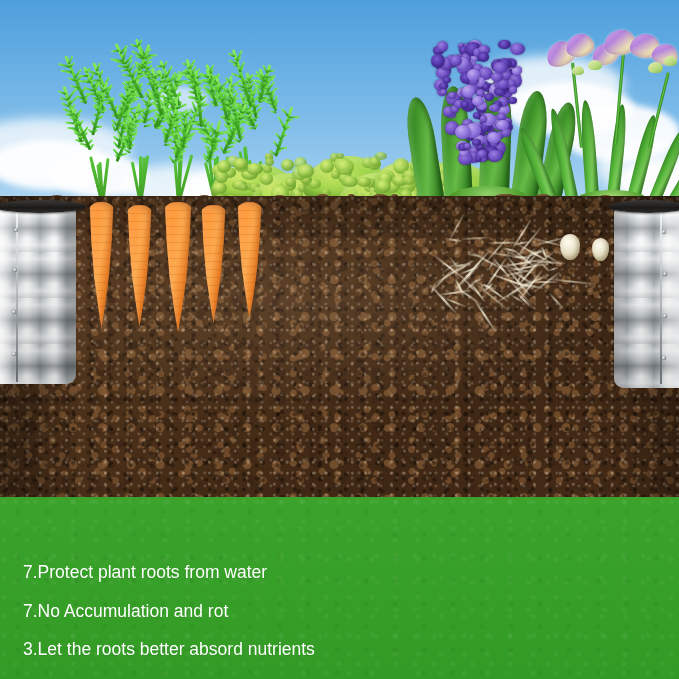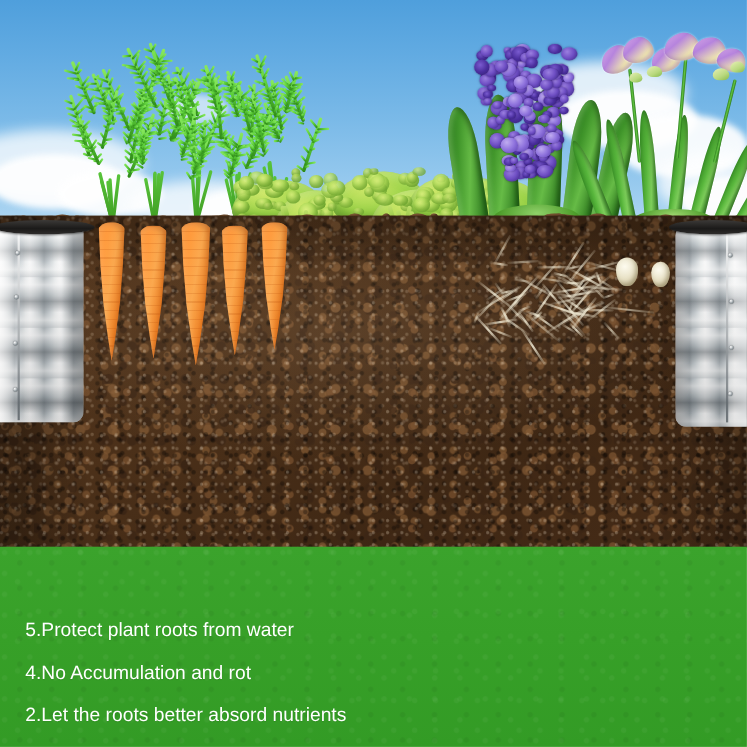--- a/index.html
+++ b/index.html
@@ -1826,19 +1826,19 @@
   </div>
   <div class="seam" style="left:660px; top:212px; height:172px;"></div>
   <div class="bolt" style="left:662px; top:230px;"></div>
   <div class="bolt" style="left:663px; top:272px;"></div>
   <div class="bolt" style="left:663px; top:314px;"></div>
   <div class="bolt" style="left:662px; top:356px;"></div>
   <div class="rim-right panel-rim"></div>
 
   <div class="banner">
     <ul class="banner-list">
-      <li>5.Protect plant roots from water</li>
-      <li>4.No Accumulation and rot</li>
-      <li>2.Let the roots better absord nutrients</li>
+      <li>7.Protect plant roots from water</li>
+      <li>7.No Accumulation and rot</li>
+      <li>3.Let the roots better absord nutrients</li>
     </ul>
   </div>
 
 </div>
 
 </body></html>

